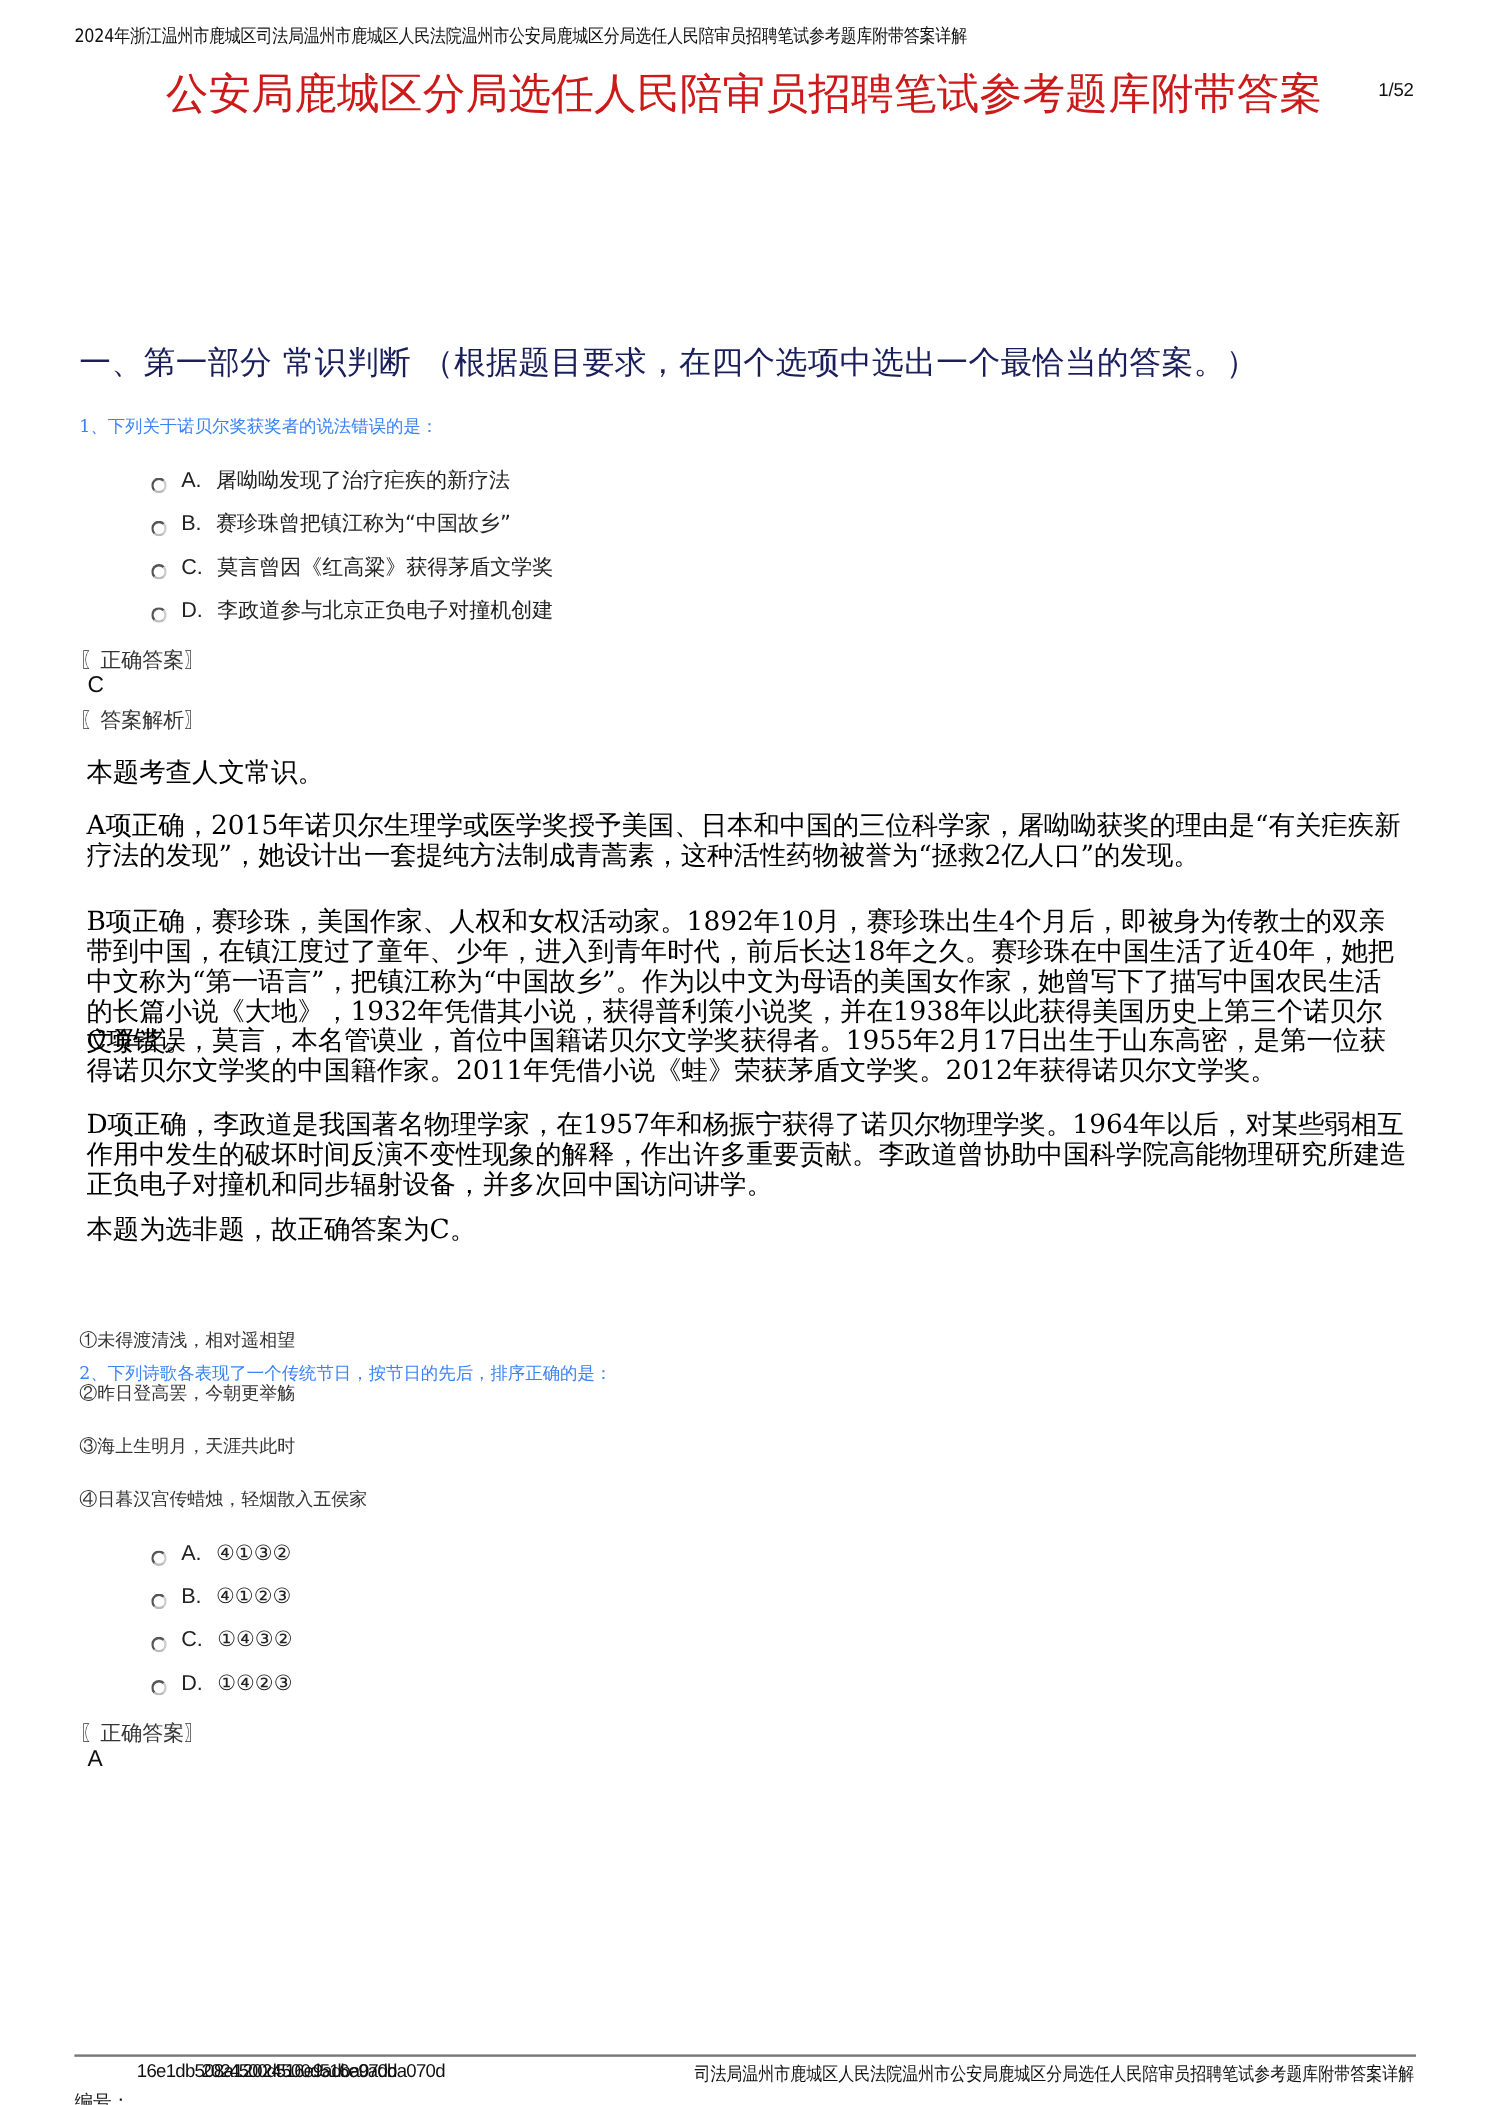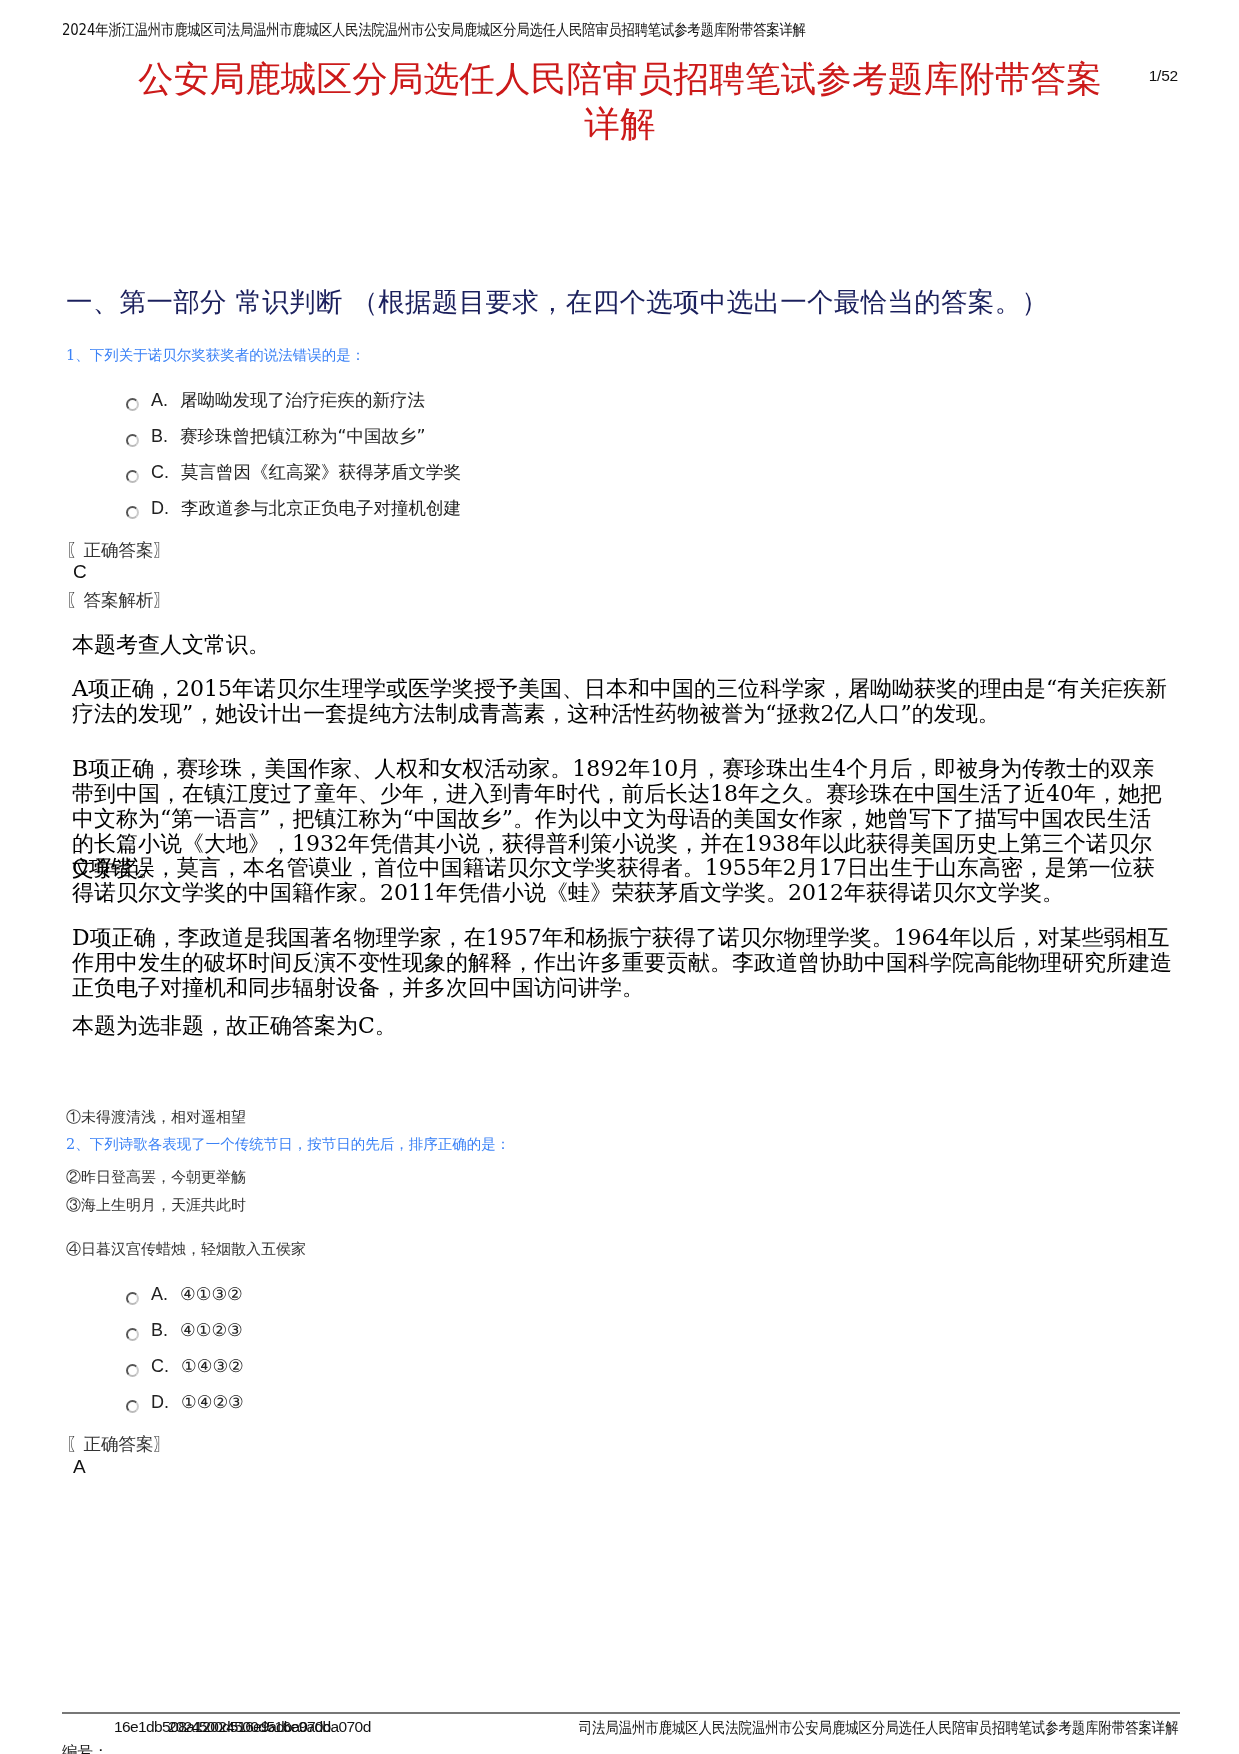--- a/index.html
+++ b/index.html
@@ -45,21 +45,20 @@
 </head>
 <body>
 
 <div class="running-header">
   <span class="ttl">2024年浙江温州市鹿城区司法局温州市鹿城区人民法院温州市公安局鹿城区分局选任人民陪审员招聘笔试参考题库附带答案详解</span>
   <span class="pg sans">1/52</span>
 </div>
 
 <div class="doc-title serif">
   <div>公安局鹿城区分局选任人民陪审员招聘笔试参考题库附带答案</div>
-  <div>详解</div>
 </div>
 
 <div class="section-heading">一、第一部分 常识判断 （根据题目要求，在四个选项中选出一个最恰当的答案。）</div>
 
 <div class="q-stem serif" style="top:346px;">1、下列关于诺贝尔奖获奖者的说法错误的是：</div>
 
 <div class="options" style="top:382px;">
   <div class="option">
     <span class="radio"></span>
     <span class="opt-letter">A.</span>
@@ -88,21 +87,21 @@
 
 <div class="para serif" style="top:632px;">本题考查人文常识。</div>
 <div class="para serif" style="top:676px;">A项正确，2015年诺贝尔生理学或医学奖授予美国、日本和中国的三位科学家，屠呦呦获奖的理由是“有关疟疾新疗法的发现”，她设计出一套提纯方法制成青蒿素，这种活性药物被誉为“拯救2亿人口”的发现。</div>
 <div class="para serif" style="top:740px;margin-top:16px;">B项正确，赛珍珠，美国作家、人权和女权活动家。1892年10月，赛珍珠出生4个月后，即被身为传教士的双亲带到中国，在镇江度过了童年、少年，进入到青年时代，前后长达18年之久。赛珍珠在中国生活了近40年，她把中文称为“第一语言”，把镇江称为“中国故乡”。作为以中文为母语的美国女作家，她曾写下了描写中国农民生活的长篇小说《大地》，1932年凭借其小说，获得普利策小说奖，并在1938年以此获得美国历史上第三个诺贝尔文学奖。</div>
 <div class="para serif" style="top:855px;">C项错误，莫言，本名管谟业，首位中国籍诺贝尔文学奖获得者。1955年2月17日出生于山东高密，是第一位获得诺贝尔文学奖的中国籍作家。2011年凭借小说《蛙》荣获茅盾文学奖。2012年获得诺贝尔文学奖。</div>
 <div class="para serif" style="top:925px;">D项正确，李政道是我国著名物理学家，在1957年和杨振宁获得了诺贝尔物理学奖。1964年以后，对某些弱相互作用中发生的破坏时间反演不变性现象的解释，作出许多重要贡献。李政道曾协助中国科学院高能物理研究所建造正负电子对撞机和同步辐射设备，并多次回中国访问讲学。</div>
 <div class="para serif" style="top:1013px;">本题为选非题，故正确答案为C。</div>
 
 <div class="q-stem serif" style="top:1097px;margin-top:38px;">2、下列诗歌各表现了一个传统节日，按节日的先后，排序正确的是：</div>
 <div class="poem serif" style="top:1108px;">①未得渡清浅，相对遥相望</div>
-<div class="poem serif" style="top:1152px;margin-top:16px;">②昨日登高罢，今朝更举觞</div>
+<div class="poem serif" style="top:1152px;">②昨日登高罢，今朝更举觞</div>
 <div class="poem serif" style="top:1196px;">③海上生明月，天涯共此时</div>
 <div class="poem serif" style="top:1240px;">④日暮汉宫传蜡烛，轻烟散入五侯家</div>
 
 <div class="options" style="top:1276px;">
   <div class="option">
     <span class="radio"></span>
     <span class="opt-letter">A.</span>
     <span class="opt-text serif">④①③②</span>
   </div>
   <div class="option">

